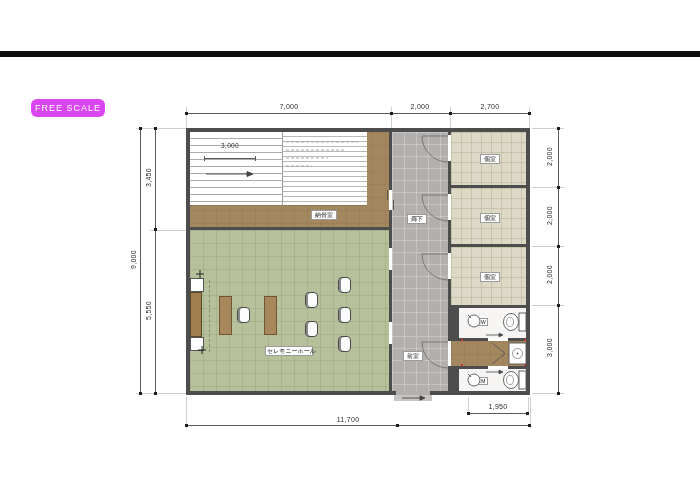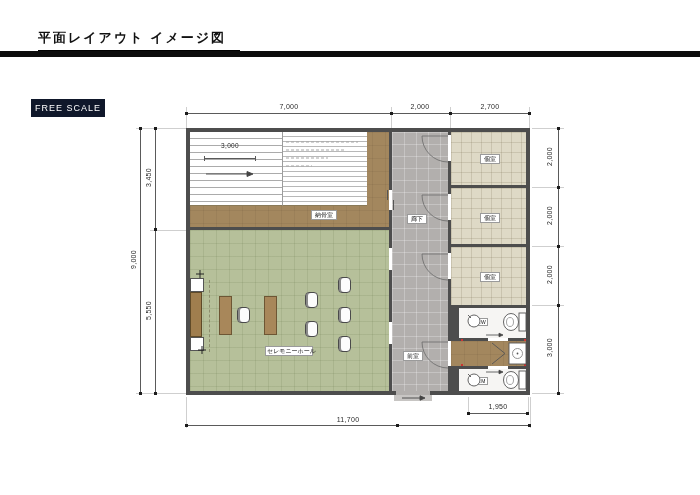--- a/index.html
+++ b/index.html
@@ -2,22 +2,22 @@
 <html><head>
 <meta charset="utf-8">
 <style>
   html,body{margin:0;padding:0;background:#fff;}
   .sheet{position:relative;width:700px;height:495px;background:#fff;overflow:hidden;
          font-family:"Liberation Sans","DejaVu Sans",sans-serif;color:#111;}
   .abs{position:absolute;}
   .title{left:38px;top:29px;font-size:13px;font-weight:bold;letter-spacing:2px;
          border-bottom:1.5px solid #000;padding:0 14px 3px 0;}
   .blackbar{left:0;top:51px;width:700px;height:6px;background:#0c0c0c;}
-  .badge{left:31px;top:99px;width:74px;height:18px;background:#0f172a;color:#fff;
-         font-size:9px;letter-spacing:1px;display:flex;align-items:center;justify-content:center;}
+  .badge{left:31px;top:99px;width:74px;height:18px;background:#d946ef;color:#fff;
+         font-size:9px;letter-spacing:1px;display:flex;align-items:center;justify-content:center;border-radius:6px;}
   
   .ossuary{background-color:#a3875e;background-image:linear-gradient(rgba(0,0,0,.05) 1px,transparent 1px),linear-gradient(90deg,rgba(0,0,0,.05) 1px,transparent 1px);background-size:13px 13px;}
   .hall{background-color:#b6c09a;background-image:linear-gradient(rgba(60,80,30,.10) 1px,transparent 1px),linear-gradient(90deg,rgba(60,80,30,.10) 1px,transparent 1px);background-size:13px 13px;}
   .corr{background-color:#b2afad;background-image:linear-gradient(rgba(255,255,255,.25) 1px,transparent 1px),linear-gradient(90deg,rgba(255,255,255,.25) 1px,transparent 1px);background-size:12px 12px;}
   .tatami{background-color:#ded9c6;background-image:linear-gradient(rgba(130,120,90,.22) 1px,transparent 1px),linear-gradient(90deg,rgba(130,120,90,.22) 1px,transparent 1px);background-size:10px 10px;}
   .wcroom{background:#f6f5f3;}
   .wall{background:#4d4d4d;}
   .gap{background:#fff;}
   .shelfL{background:repeating-linear-gradient(180deg,#ffffff 0 6px,#ababab 6px 7px);}
   .shelfR{background:repeating-linear-gradient(180deg,#ffffff 0 4px,#b8b8b8 4px 5px);}
@@ -35,21 +35,20 @@
   .altar{background:#a07e4e;border:1px solid #5f4a28;box-sizing:border-box;}
   .notch{background:#fff;border:1px solid #555;box-sizing:border-box;}
   .dash-v{border-left:1px dashed #8e8e6e;}
   .reddot{width:2px;height:2px;background:#c33;}
 </style>
 </head>
 <body>
 
 <div class="sheet">
 
-  <div class="abs title">平面レイアウト イメージ図</div>
   <div class="abs blackbar"></div>
   <div class="abs badge">FREE SCALE</div>
 
   <div class="abs ossuary" style="left:190px;top:132px;width:199px;height:95px;"></div>
   <div class="abs hall" style="left:190px;top:230px;width:199px;height:161px;"></div>
   <div class="abs corr" style="left:392px;top:132px;width:56px;height:259px;"></div>
   <div class="abs tatami" style="left:451px;top:132px;width:75px;height:53px;"></div>
   <div class="abs tatami" style="left:451px;top:188px;width:75px;height:56px;"></div>
   <div class="abs tatami" style="left:451px;top:247px;width:75px;height:58px;"></div>
   <div class="abs wcroom" style="left:459px;top:308px;width:67px;height:30px;"></div>

